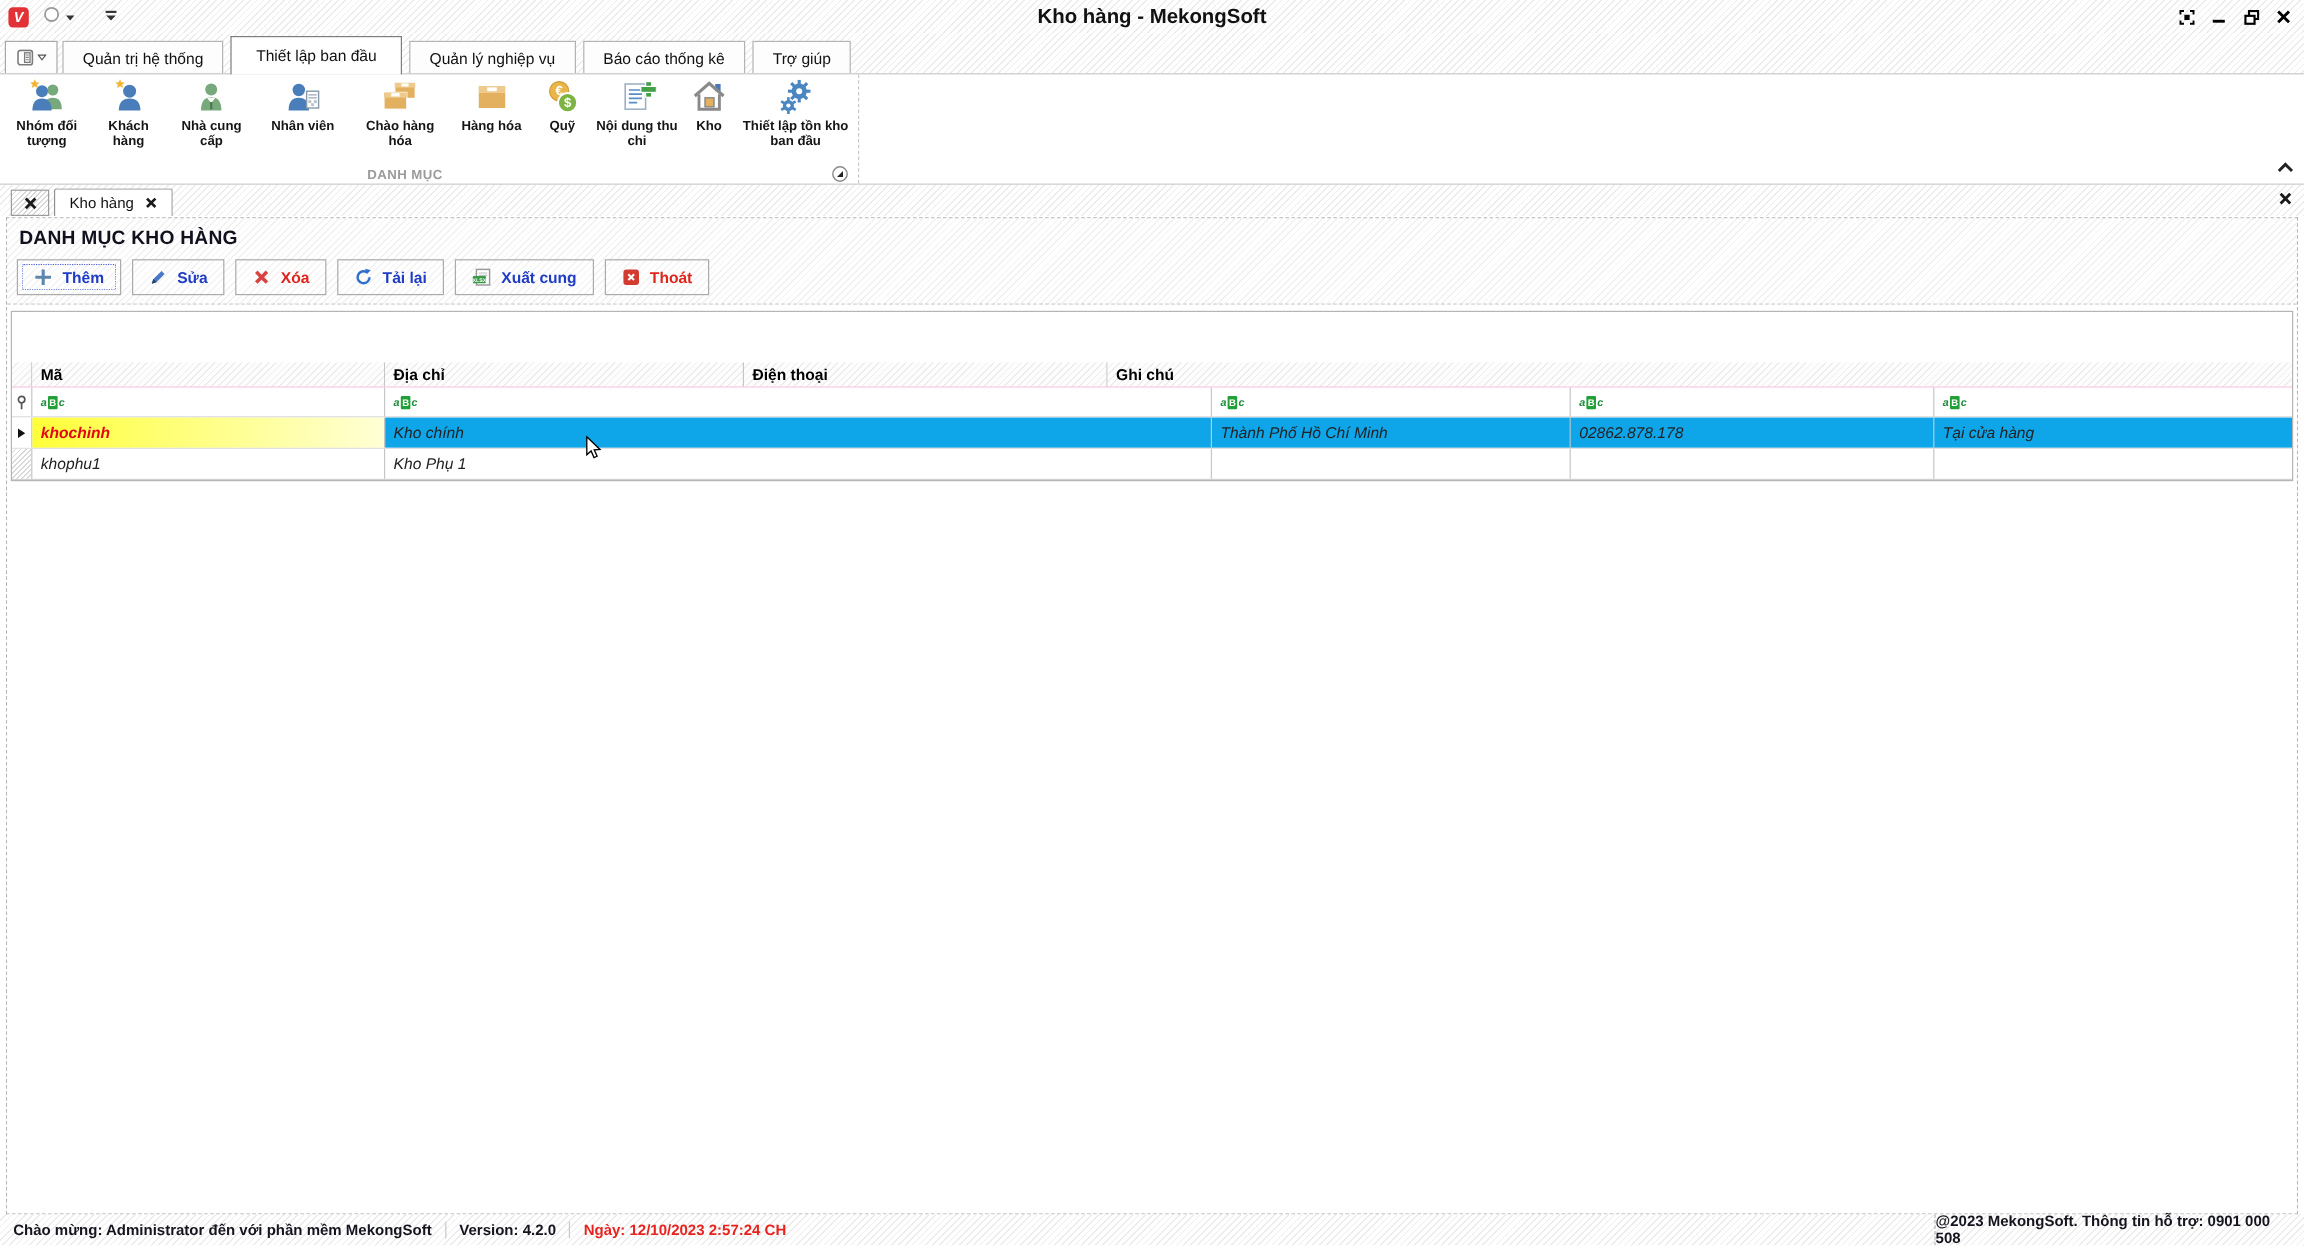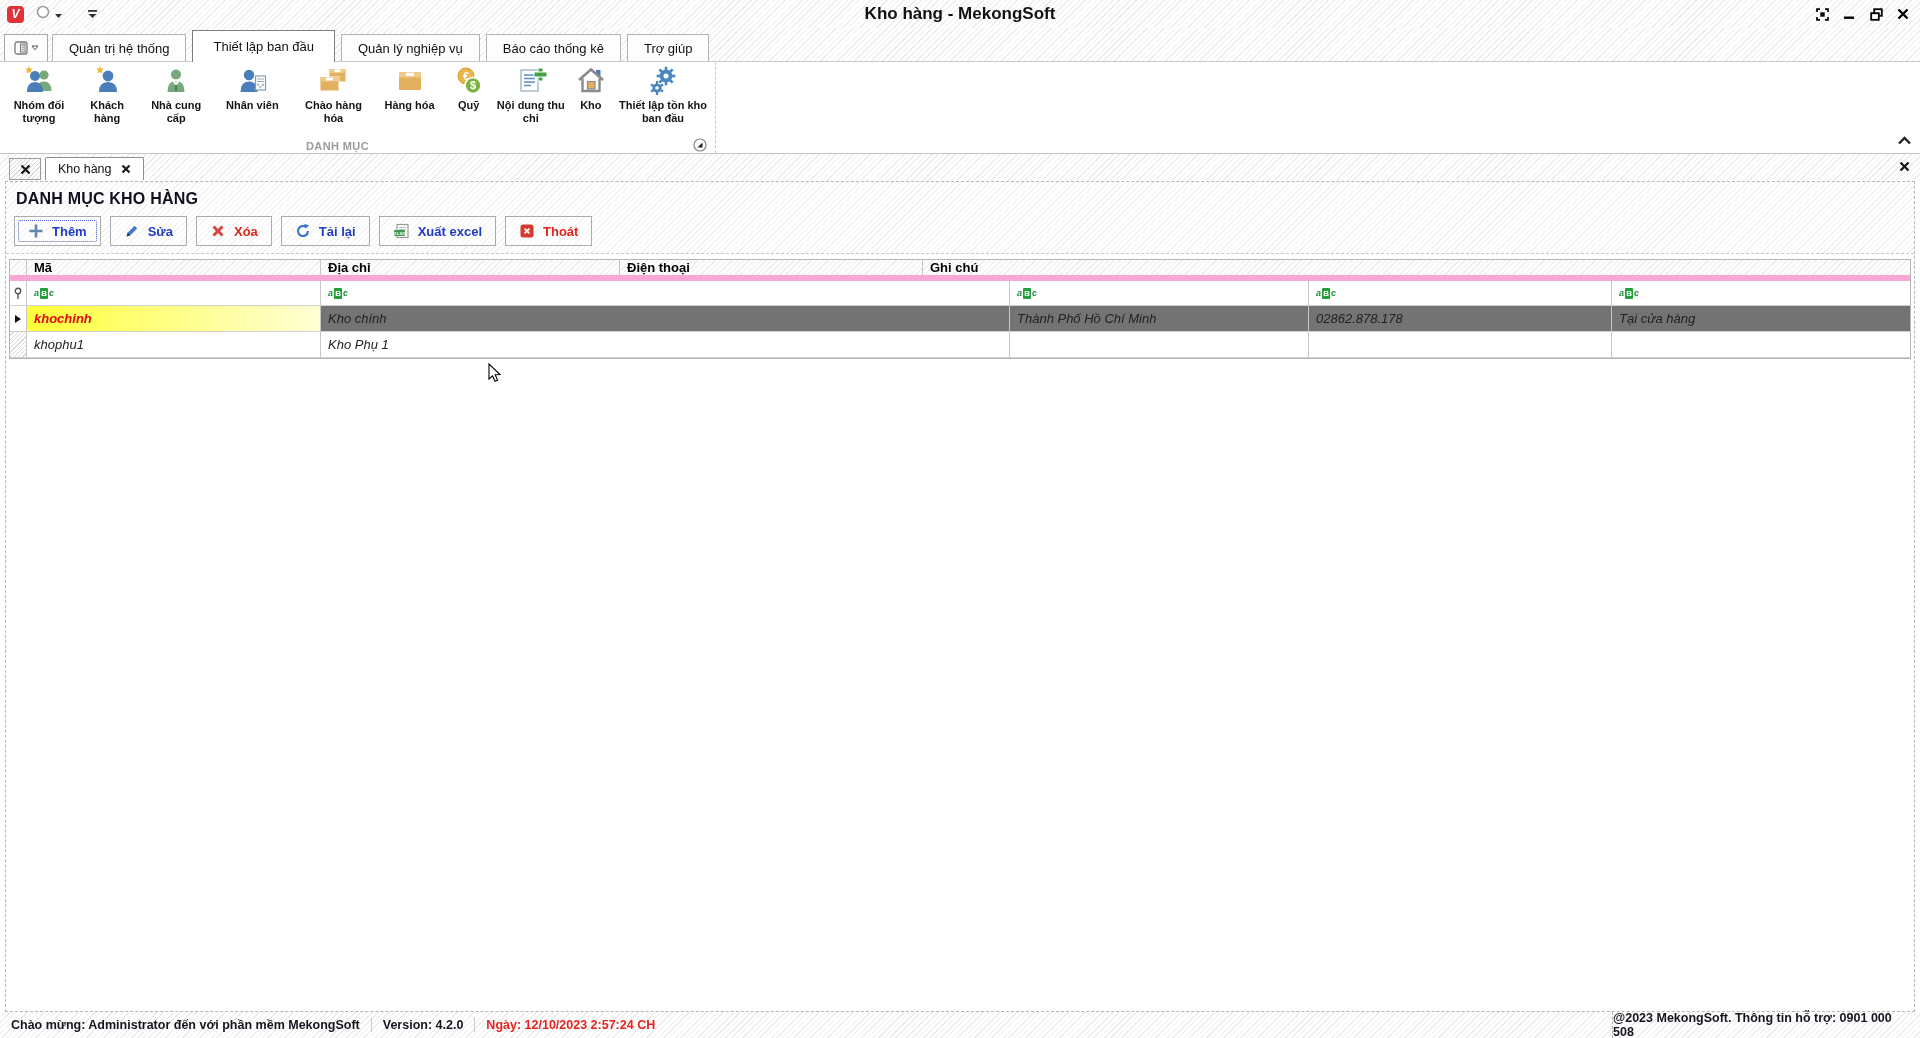--- a/index.html
+++ b/index.html
@@ -71,25 +71,25 @@
   .grow { display:flex; }
   .gcell { border-right:1px solid #c6c6c6; padding:0 7px; display:flex; align-items:center;
            font-size:13px; color:#222; overflow:hidden; white-space:nowrap; }
   .gcell:last-child { border-right:0; }
   .c-gut { width:17px; padding:0; justify-content:center; }
   .c-ma  { width:294px; }
   .c-ten { width:689px; }
   .c-dc  { width:299px; }
   .c-dt  { width:303px; }
   .c-gc  { flex:1; }
-  .ghead { height:21px; border-bottom:6px solid #f9a8d4; }
+  .ghead { height:21px; border-bottom:1px solid #f9a8d4;margin-top:42px; }
   .ghead .gcell { font-weight:bold; color:#000; background:repeating-linear-gradient(135deg,#fdfdfd 0 3px,#ededed 3px 4px); }
   .gfilter { height:25px; border-bottom:1px solid #d0d0d0; background:#fff; }
   .gdata { height:26px; border-bottom:1px solid #d0d0d0; background:#fff;font-style:italic; }
-  .gdata.selected .gcell { background:#737373; }
+  .gdata.selected .gcell { background:#0ea5e9; }
   .gdata.selected .c-gut { background:#fff; }
   .gdata.selected .c-ma { background:linear-gradient(to right,#ffff38,#ffffd6); }
   .sel-code { color:#e30613; font-weight:bold; }
   .abc { display:flex; align-items:center; gap:1px; font-size:9px; font-weight:bold; color:#1e8a3c; }
   .abc b { background:#21a038; color:#fff; width:8px; height:11px; border-radius:1px; display:flex;
            align-items:center; justify-content:center; font-size:8px; }
   .row-arrow { width:0; height:0; border-top:4px solid transparent; border-bottom:4px solid transparent;
                border-left:6px solid #111; }
 
   
@@ -372,21 +372,21 @@
         <span>Tải lại</span>
       </div>
 
       <div class="tbtn blue">
         <svg width="17" height="16">
           <rect x="4" y="1.5" width="11" height="13" fill="#fff" stroke="#999" stroke-width="1.2"></rect>
           <path d="M6 4.5 h7 M6 6.5 h7" stroke="#c0c0c0" stroke-width="1"></path>
           <rect x="1" y="7" width="11" height="6" rx="1" fill="#3a9c48"></rect>
           <text x="6.5" y="11.6" text-anchor="middle" font-size="4.4" font-weight="bold" fill="#fff">XLSX</text>
         </svg>
-        <span>Xuất excel</span>
+        <span>Xuất cung</span>
       </div>
 
       <div class="tbtn red">
         <svg width="16" height="16">
           <rect x="1.5" y="1.5" width="13" height="13" rx="2.5" fill="#d43b30"></rect>
           <path d="M5 6.2 L6.2 5 L8 6.8 L9.8 5 L11 6.2 L9.2 8 L11 9.8 L9.8 11 L8 9.2 L6.2 11 L5 9.8 L6.8 8 Z" fill="#fff"></path>
         </svg>
         <span>Thoát</span>
       </div>
 

